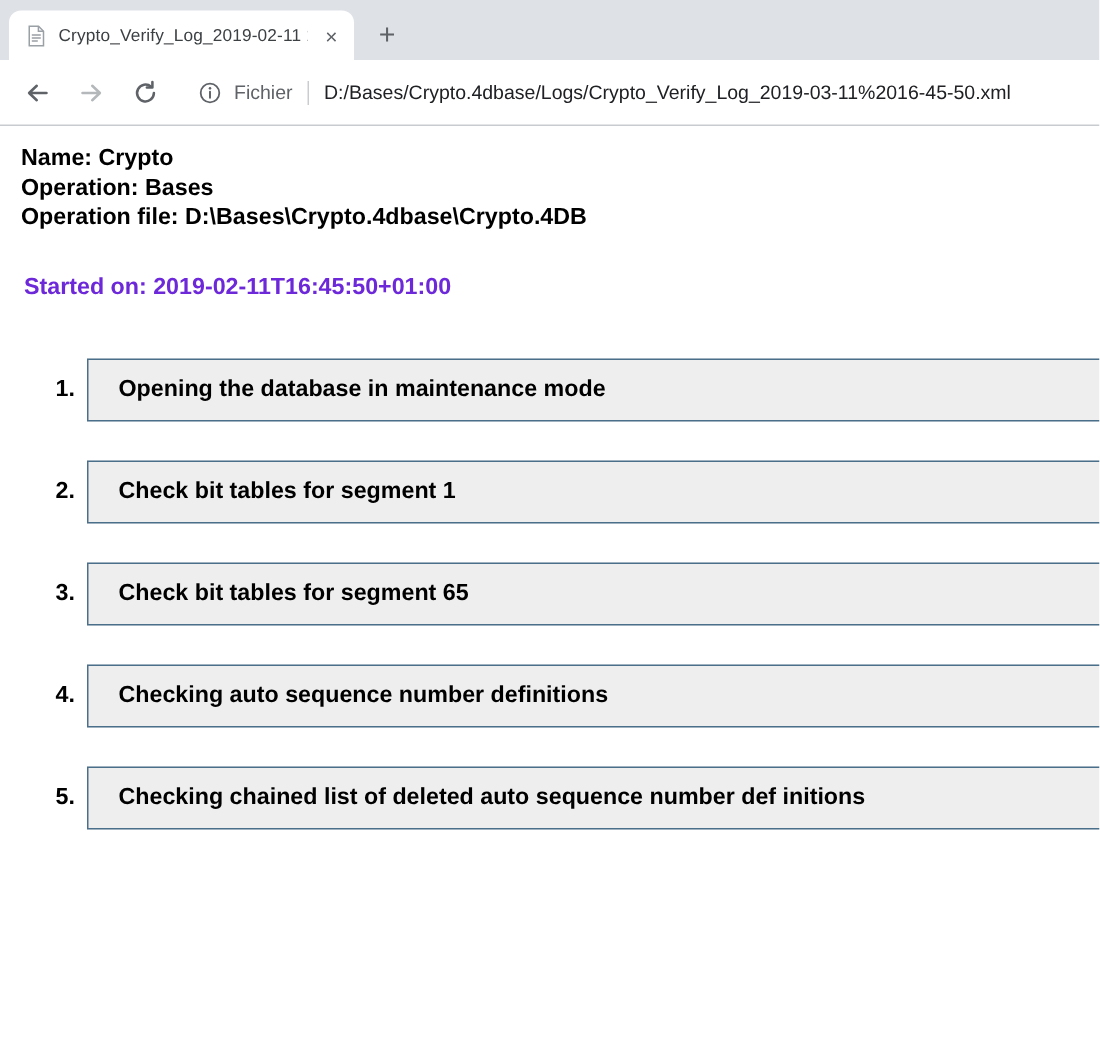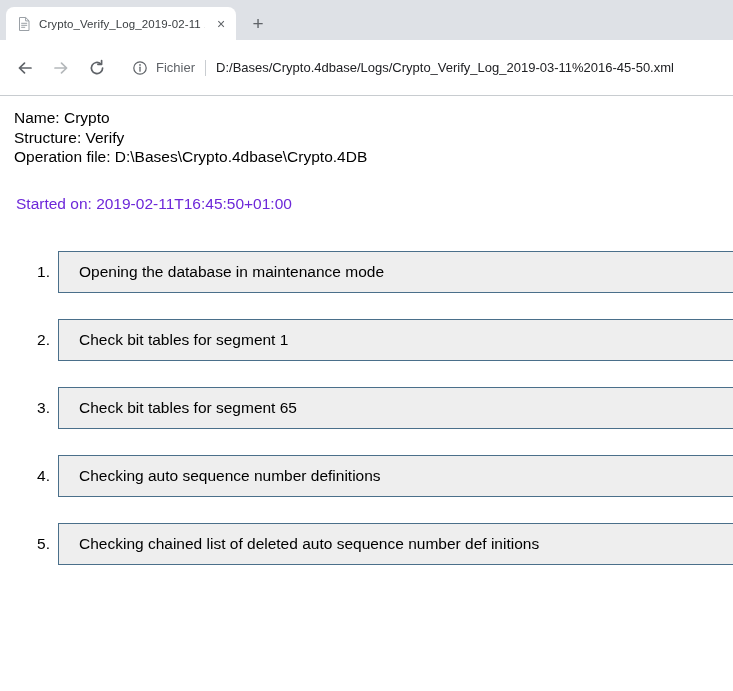--- a/index.html
+++ b/index.html
@@ -75,21 +75,21 @@
     margin-left: 8px;
     margin-bottom: 3px;
     display: flex; align-items: center; justify-content: center;
     color: #5f6368;
     font-size: 19px;
     line-height: 1;
     border-radius: 50%;
   }
 
   .toolbar {
-    height: 56px;
+    height: 44px;
     background: #ffffff;
     display: flex;
     align-items: center;
     padding: 0 8px;
     gap: 2px;
     border-bottom: 1px solid #c8ccd0;
   }
 
   .nav-btn {
     width: 34px; height: 34px;
@@ -140,20 +140,21 @@
     overflow: hidden;
     text-overflow: clip;
   }
 
   
   .viewport {
     flex: 1 1 auto;
     position: relative;
     overflow: hidden;
     background: #ffffff;
+    font-weight: bold;
   }
 
   .page {
     padding: 12px 0 0 14px;
   }
 
   .hdr {
     font-size: 15.5px;
     line-height: 19.5px;
     color: #000000;
@@ -260,21 +261,21 @@
       <span class="scheme-label">Fichier</span>
       <span class="url-divider"></span>
       <span class="url-text">D:/Bases/Crypto.4dbase/Logs/Crypto_Verify_Log_2019-03-11%2016-45-50.xml</span>
     </div>
   </div>
 
   <div class="viewport">
     <div class="page">
 
       <div class="hdr">Name: Crypto</div>
-      <div class="hdr">Structure: Verify</div>
+      <div class="hdr">Operation: Bases</div>
       <div class="hdr">Operation file: D:\Bases\Crypto.4dbase\Crypto.4DB</div>
 
       <div class="started">Started on: 2019-02-11T16:45:50+01:00</div>
 
       <div class="steps">
 
         <div class="step-row">
           <div class="step-num">1.</div>
           <div class="step-box">Opening the database in maintenance mode</div>
         </div>

